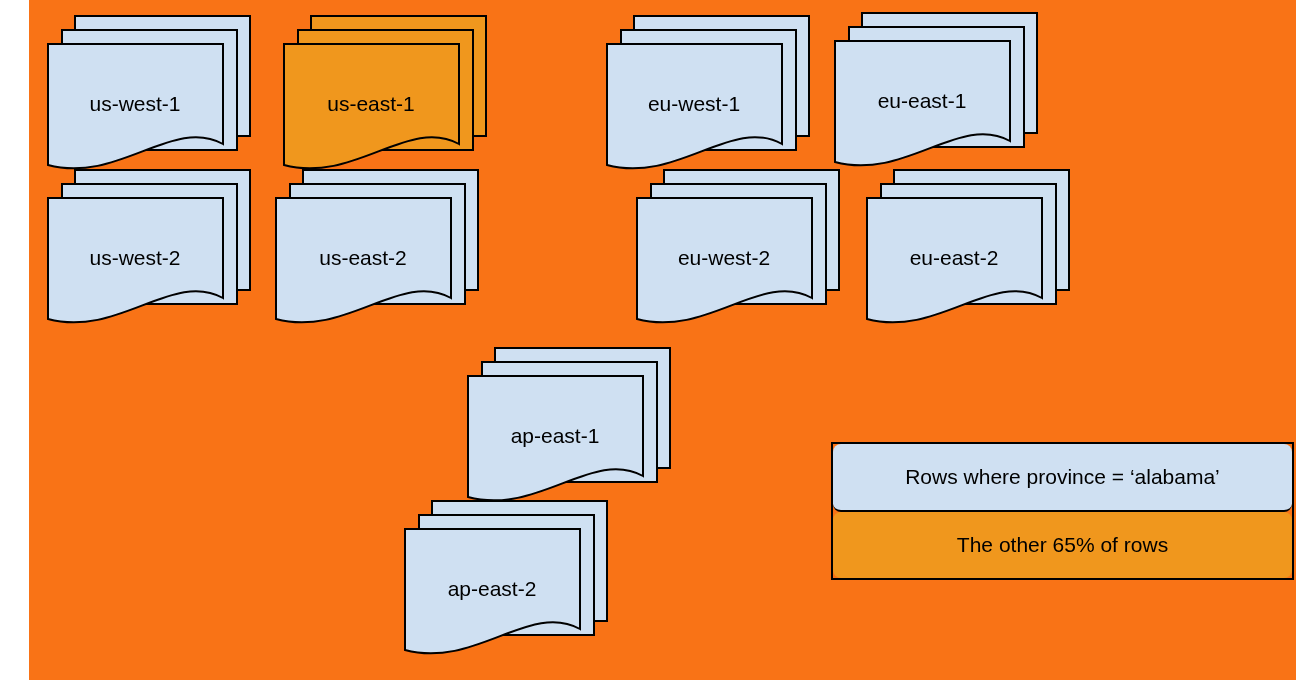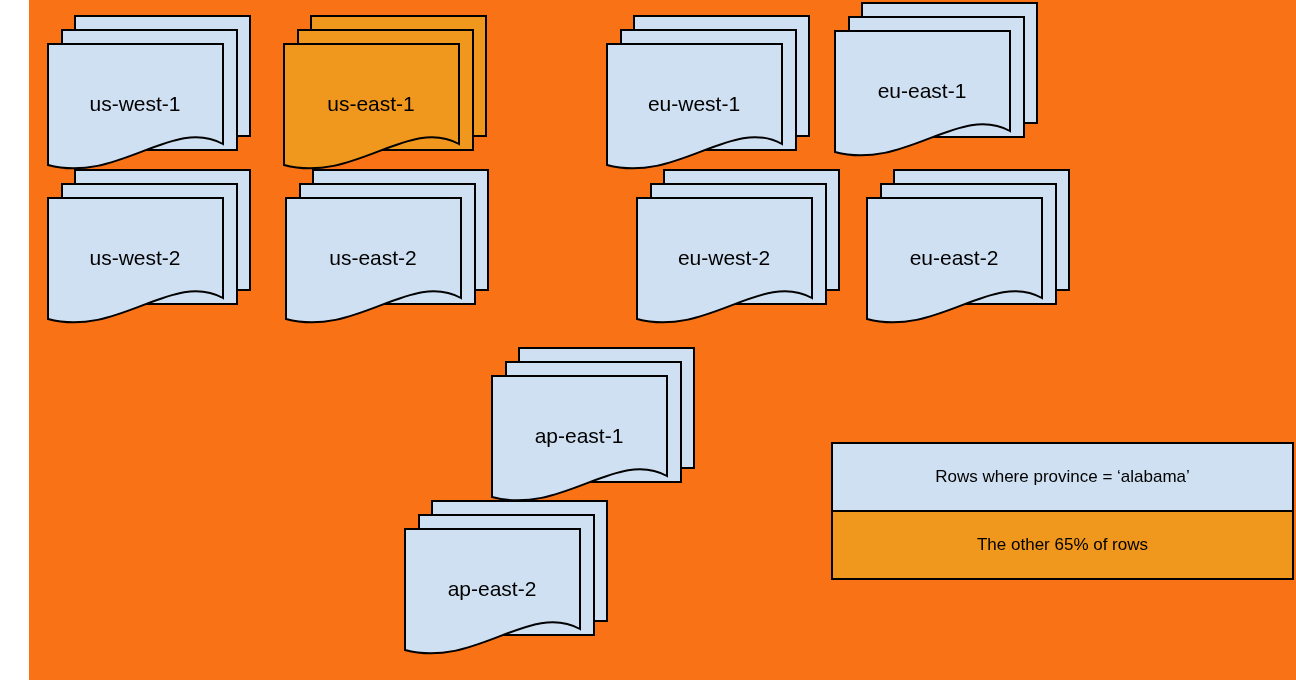--- a/index.html
+++ b/index.html
@@ -43,22 +43,23 @@
     left: 802px; top: 442px;
     width: 463px; height: 138px;
     border: 2px solid var(--stroke);
     display: flex;
     flex-direction: column;
   }
   .legend-row {
     display: flex;
     align-items: center;
     justify-content: center;
-    font-size: 17px;
+    font-size: 21px;
     color: #000000;
+    border-radius: 8px;
   }
   .legend-row.blue {
     height: 68px;
     background: var(--doc-fill);
     border-bottom: 2px solid var(--stroke);
   }
   .legend-row.orange {
     height: 66px;
     background: var(--highlight-fill);
   }
@@ -86,37 +87,37 @@
       </svg>
     </div>
       <div class="cluster" style="left: 577px; top: 15px;">
       <svg width="205" height="165" viewBox="0 0 205 165">
         <rect class="sheet" x="28" y="1" width="175" height="120"></rect>
         <rect class="sheet" x="15" y="15" width="175" height="120"></rect>
         <path class="sheet" d="M1 29 L176 29 L176 129 C126 101, 71 169, 1 150 Z"></path>
         <text class="doc-label" x="88" y="96" text-anchor="middle">eu-west-1</text>
       </svg>
     </div>
-      <div class="cluster" style="left: 805px; top: 2px;">
+      <div class="cluster" style="left: 805px; top: 12px;">
       <svg width="205" height="165" viewBox="0 0 205 165">
         <rect class="sheet" x="28" y="1" width="175" height="120"></rect>
         <rect class="sheet" x="15" y="15" width="175" height="120"></rect>
         <path class="sheet" d="M1 29 L176 29 L176 129 C126 101, 71 169, 1 150 Z"></path>
         <text class="doc-label" x="88" y="96" text-anchor="middle">eu-east-1</text>
       </svg>
     </div>
       <div class="cluster" style="left: 18px; top: 169px;">
       <svg width="205" height="165" viewBox="0 0 205 165">
         <rect class="sheet" x="28" y="1" width="175" height="120"></rect>
         <rect class="sheet" x="15" y="15" width="175" height="120"></rect>
         <path class="sheet" d="M1 29 L176 29 L176 129 C126 101, 71 169, 1 150 Z"></path>
         <text class="doc-label" x="88" y="96" text-anchor="middle">us-west-2</text>
       </svg>
     </div>
-      <div class="cluster" style="left: 256px; top: 169px;">
+      <div class="cluster" style="left: 246px; top: 169px;">
       <svg width="205" height="165" viewBox="0 0 205 165">
         <rect class="sheet" x="28" y="1" width="175" height="120"></rect>
         <rect class="sheet" x="15" y="15" width="175" height="120"></rect>
         <path class="sheet" d="M1 29 L176 29 L176 129 C126 101, 71 169, 1 150 Z"></path>
         <text class="doc-label" x="88" y="96" text-anchor="middle">us-east-2</text>
       </svg>
     </div>
       <div class="cluster" style="left: 575px; top: 169px; padding-left: 32px;">
       <svg width="205" height="165" viewBox="0 0 205 165">
         <rect class="sheet" x="28" y="1" width="175" height="120"></rect>
@@ -126,21 +127,21 @@
       </svg>
     </div>
       <div class="cluster" style="left: 805px; top: 169px; padding-left: 32px;">
       <svg width="205" height="165" viewBox="0 0 205 165">
         <rect class="sheet" x="28" y="1" width="175" height="120"></rect>
         <rect class="sheet" x="15" y="15" width="175" height="120"></rect>
         <path class="sheet" d="M1 29 L176 29 L176 129 C126 101, 71 169, 1 150 Z"></path>
         <text class="doc-label" x="88" y="96" text-anchor="middle">eu-east-2</text>
       </svg>
     </div>
-      <div class="cluster" style="left: 417px; top: 347px; padding-left: 45px;">
+      <div class="cluster" style="left: 393px; top: 347px; padding-left: 45px;">
       <svg width="205" height="165" viewBox="0 0 205 165">
         <rect class="sheet" x="28" y="1" width="175" height="120"></rect>
         <rect class="sheet" x="15" y="15" width="175" height="120"></rect>
         <path class="sheet" d="M1 29 L176 29 L176 129 C126 101, 71 169, 1 150 Z"></path>
         <text class="doc-label" x="88" y="96" text-anchor="middle">ap-east-1</text>
       </svg>
     </div>
       <div class="cluster" style="left: 375px; top: 500px;">
       <svg width="205" height="165" viewBox="0 0 205 165">
         <rect class="sheet" x="28" y="1" width="175" height="120"></rect>

